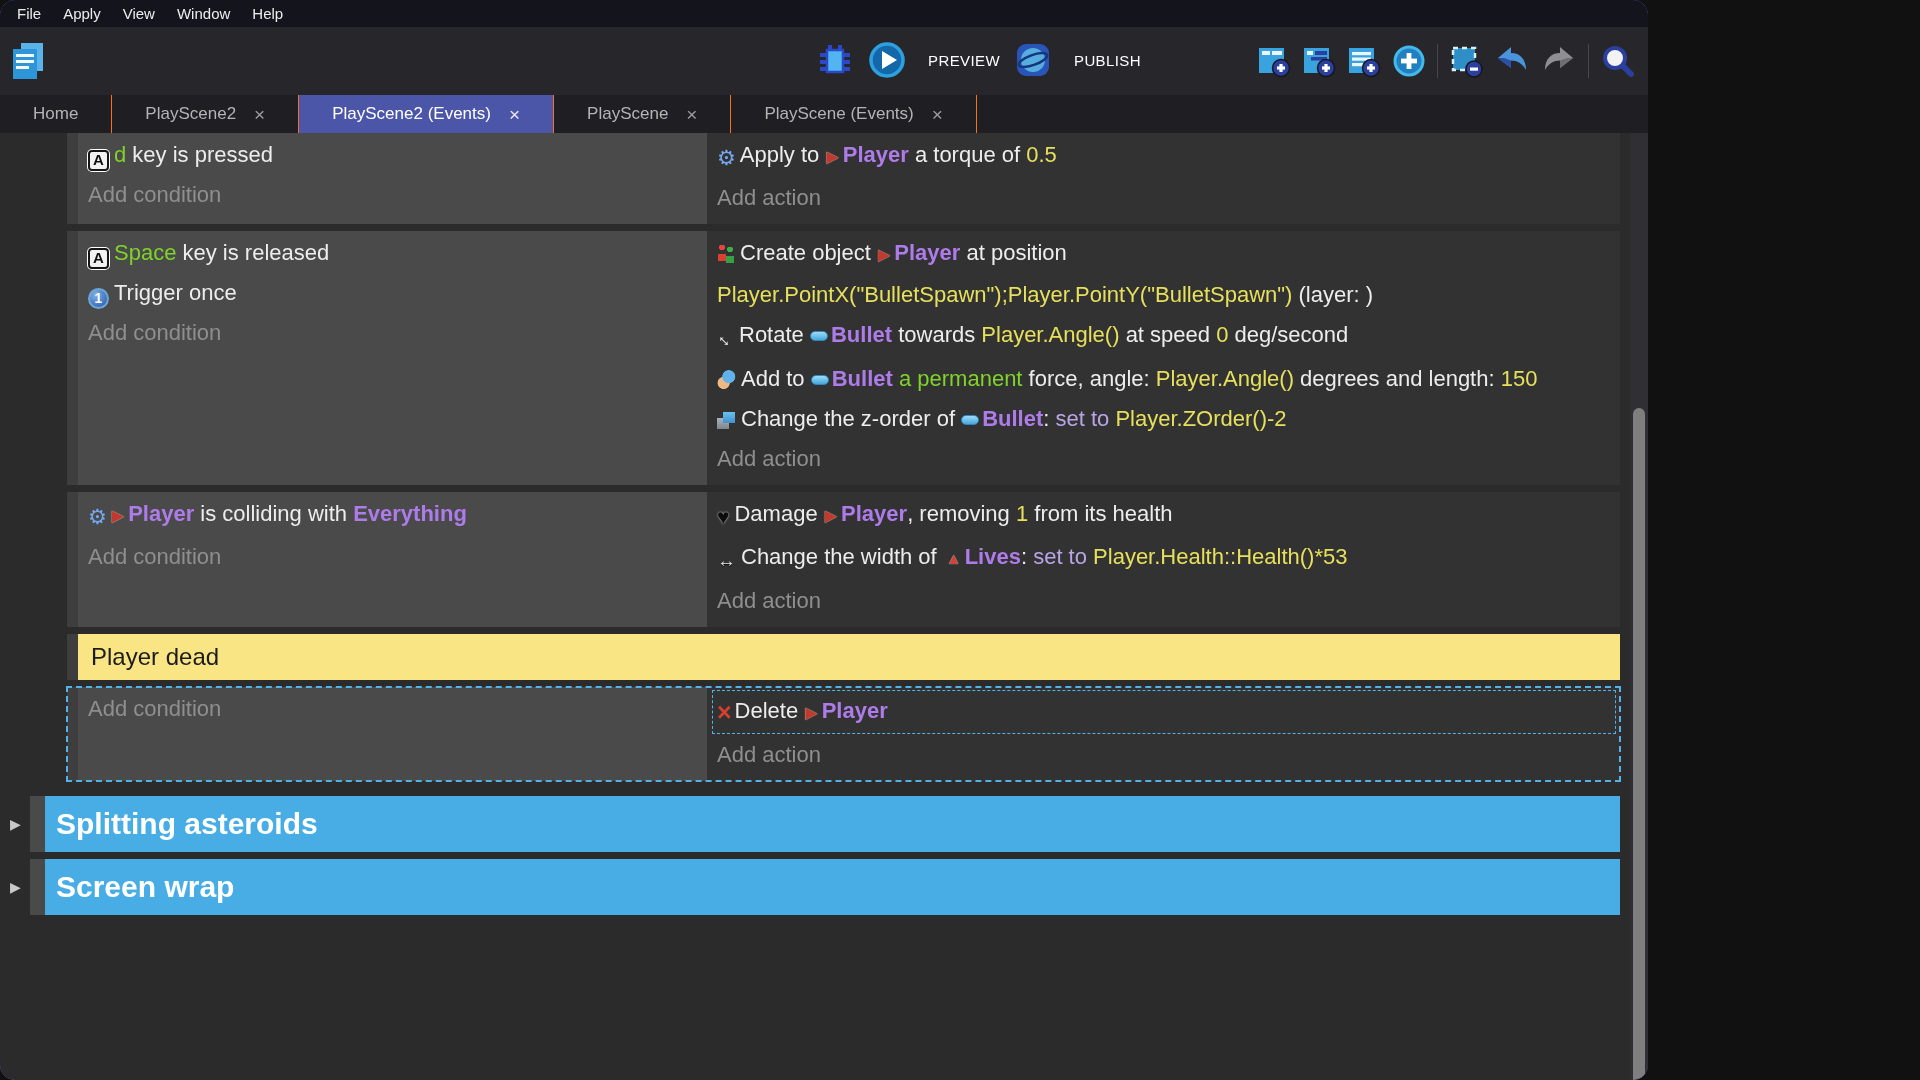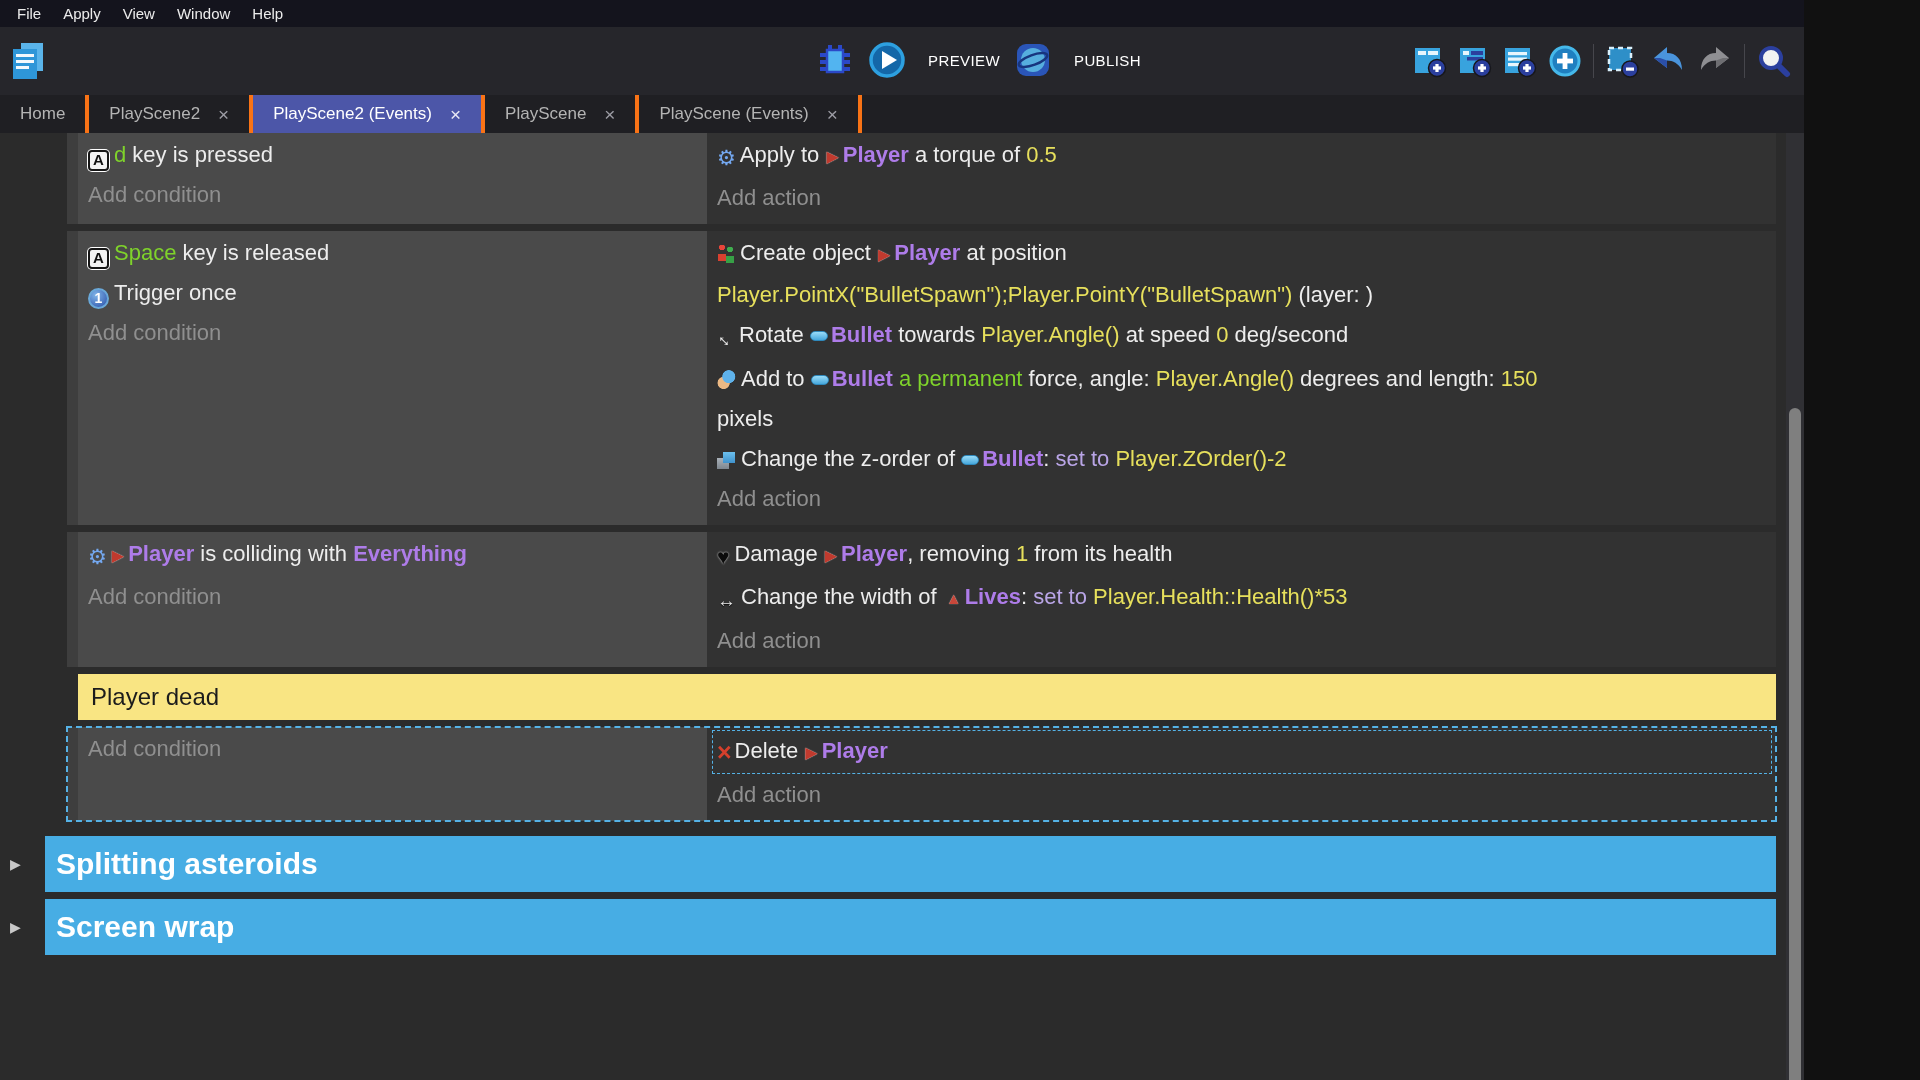--- a/index.html
+++ b/index.html
@@ -1,37 +1,37 @@
 <!DOCTYPE html>
 <html><head>
 <meta charset="utf-8">
 <style>
   html,body{margin:0;padding:0;background:#111;}
-  .screen{position:relative;width:1804px;height:1080px;overflow:hidden;background:#8b5cf6;
-          font-family:"Liberation Sans",sans-serif;-webkit-font-smoothing:antialiased;}
+  .screen{position:relative;width:1648px;height:1080px;overflow:hidden;background:#8b5cf6;
+          font-family:"Liberation Sans",sans-serif;border-radius:15px;-webkit-font-smoothing:antialiased;}
   
   .menubar{position:absolute;top:0;left:0;right:0;height:27px;background:#14141d;display:flex;align-items:center;padding-left:6px;z-index:5;}
   .menu-item{color:#ececec;font-size:15px;padding:0 11px;line-height:27px;cursor:default;}
   
   .toolbar{position:absolute;top:27px;left:0;right:0;height:68px;background:#26262b;}
   .tb-left{position:absolute;left:8px;top:14px;}
   .tb-center{position:absolute;left:816px;top:14px;display:flex;align-items:center;gap:14px;}
   .tb-label{color:#fff;font-size:15px;letter-spacing:.4px;margin-left:22px;}
   .tb-right{position:absolute;right:12px;top:16px;display:flex;align-items:center;gap:11px;}
   .tb-sep{width:1px;height:34px;background:#46464c;}
   .tb-btn{display:flex;align-items:center;cursor:pointer;}
   
   .tabbar{position:absolute;top:95px;left:0;right:0;height:38px;background:#1f1f23;display:flex;}
-  .tab{display:flex;align-items:center;padding:0 20px;font-size:17px;color:#b4b4b4;border-right:4px solid #f97316;gap:18px;cursor:pointer;}
+  .tab{display:flex;align-items:center;padding:0 33px;font-size:17px;color:#b4b4b4;border-right:1px solid #f97316;gap:18px;cursor:pointer;}
   .tab.active{background:#4c56a8;color:#fff;}
   .tab .close{font-size:19px;color:#9c9ca4;line-height:1;}
   .tab.active .close{color:#e8e8f4;}
   
   .events{position:absolute;top:133px;left:0;right:0;bottom:0;background:#2b2b2b;}
-  .rows>*{margin-bottom:7px;align-items:center;}
+  .rows>*{margin-bottom:7px;}
   .rows>*:nth-child(5){margin-bottom:15px;}
   .rows>*:nth-child(7){margin-bottom:13px;}
   .rows>*:nth-child(8){margin-bottom:16px;}
   .rows>*:nth-child(9){margin-bottom:13px;}
   .row{display:flex;padding-right:28px;}
   .gutter{width:67px;flex:none;}
   .rowbody{flex:1;display:flex;}
   .rowbody.sel{outline:2px dashed #55b2e6;outline-offset:-1px;}
   .handle{width:11px;background:#3e3e3e;flex:none;}
   .cond{width:629px;flex:none;background:#4a4a4a;padding:2px 8px 6px 10px;box-sizing:border-box;}
@@ -244,21 +244,20 @@
             <div class="cond">
               <div class="line"><span class="icn i-kbd">A</span><span class="c-g">Space</span><span class="c-p"> key is released</span></div>
               <div class="line"><span class="icn i-once">1</span><span class="c-p">Trigger once</span></div>
               <div class="ph">Add condition</div>
             </div>
             <div class="act">
               <div class="line"><span class="icn i-create"></span><span class="c-p">Create object </span><span class="icn i-player">▶</span><span class="c-o">Player</span><span class="c-p"> at position</span></div>
               <div class="line"><span class="c-y">Player.PointX("BulletSpawn");Player.PointY("BulletSpawn")</span><span class="c-p"> (layer: )</span></div>
               <div class="line"><span class="icn i-rot">↔</span><span class="c-p">Rotate </span><span class="icn i-bullet"></span><span class="c-o">Bullet</span><span class="c-p"> towards </span><span class="c-y">Player.Angle()</span><span class="c-p"> at speed </span><span class="c-y">0</span><span class="c-p"> deg/second</span></div>
               <div class="line"><span class="icn i-force"></span><span class="c-p">Add to </span><span class="icn i-bullet"></span><span class="c-o">Bullet</span><span class="c-g"> a permanent</span><span class="c-p"> force, angle: </span><span class="c-y">Player.Angle()</span><span class="c-p"> degrees and length: </span><span class="c-y">150</span></div>
-              <div class="line"><span class="c-p">pixels</span></div>
               <div class="line"><span class="icn i-zorder"></span><span class="c-p">Change the z-order of </span><span class="icn i-bullet"></span><span class="c-o">Bullet</span><span class="c-p">: </span><span class="c-v">set to </span><span class="c-y">Player.ZOrder()-2</span></div>
               <div class="ph">Add action</div>
             </div>
           </div>
         </div>
         <div class="row">
           <div class="gutter"></div>
           <div class="rowbody">
             <div class="handle"></div>
             <div class="cond">

